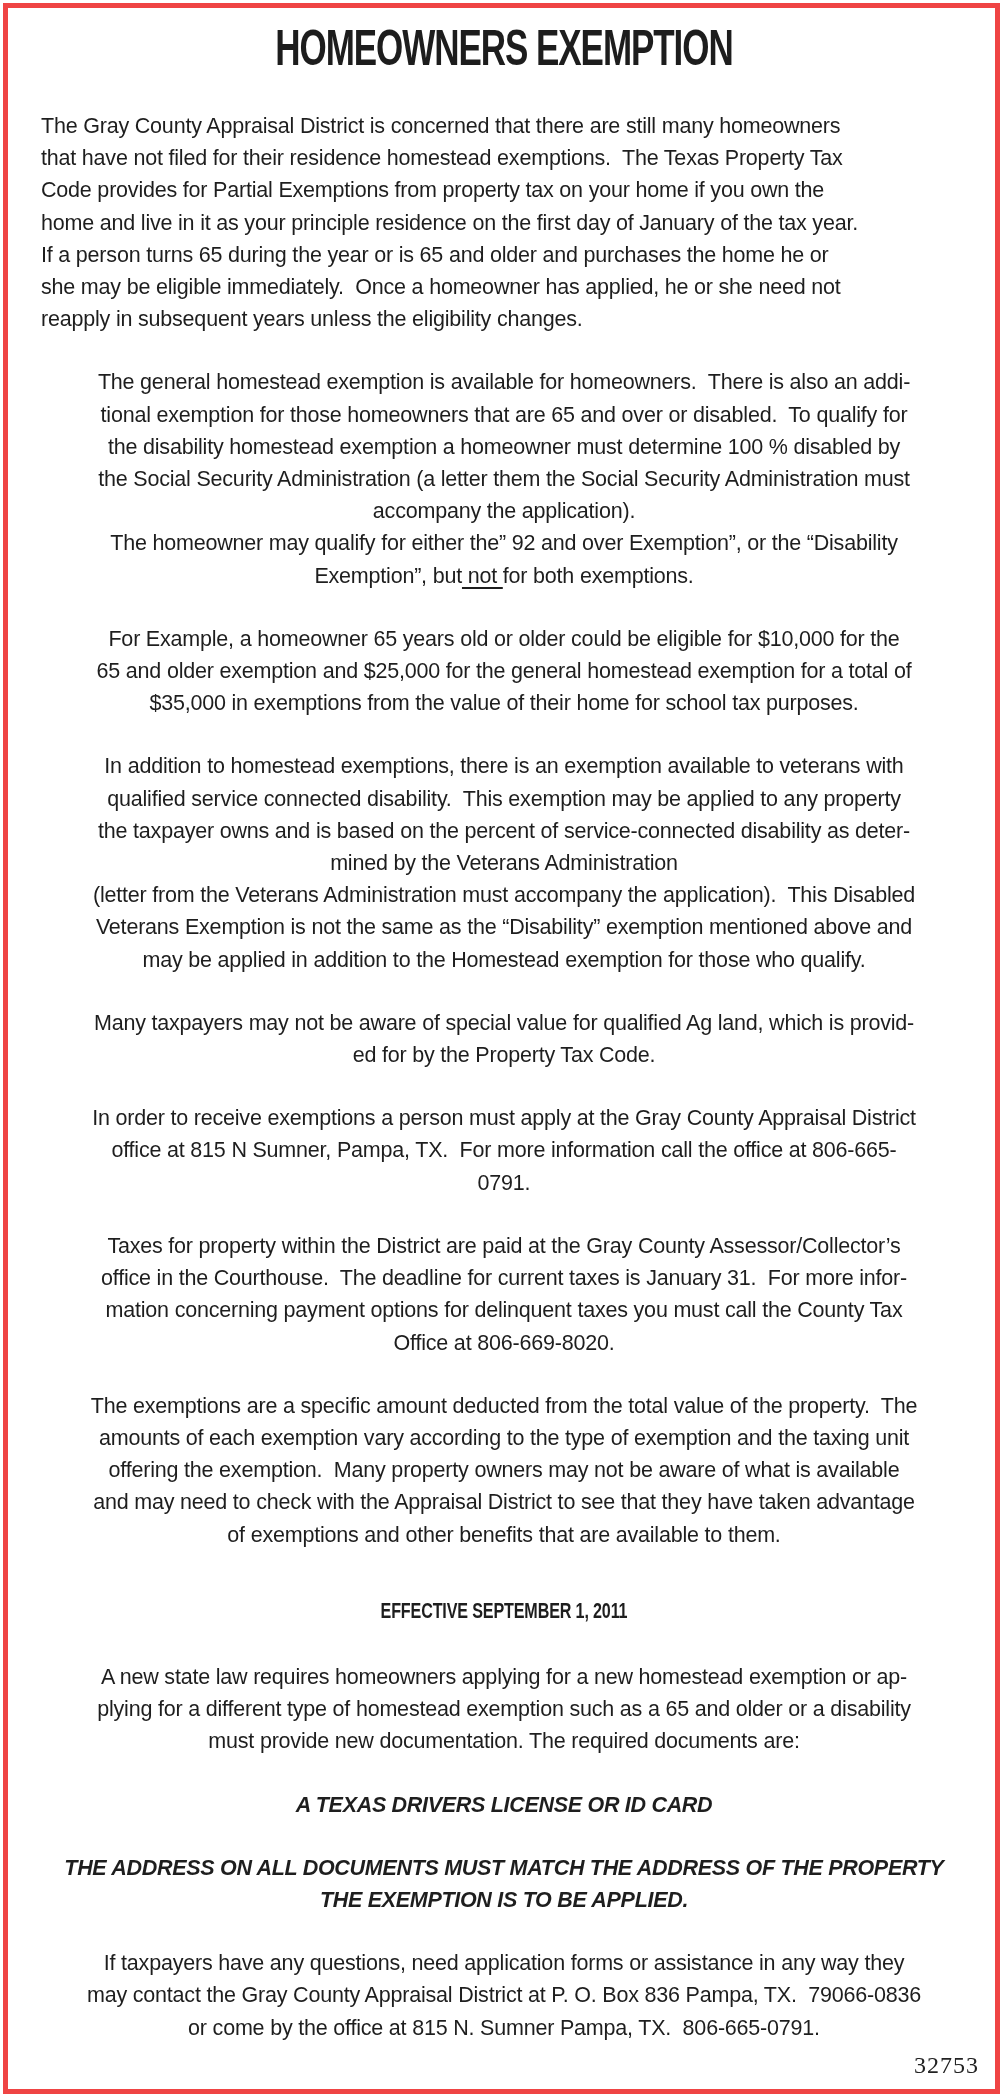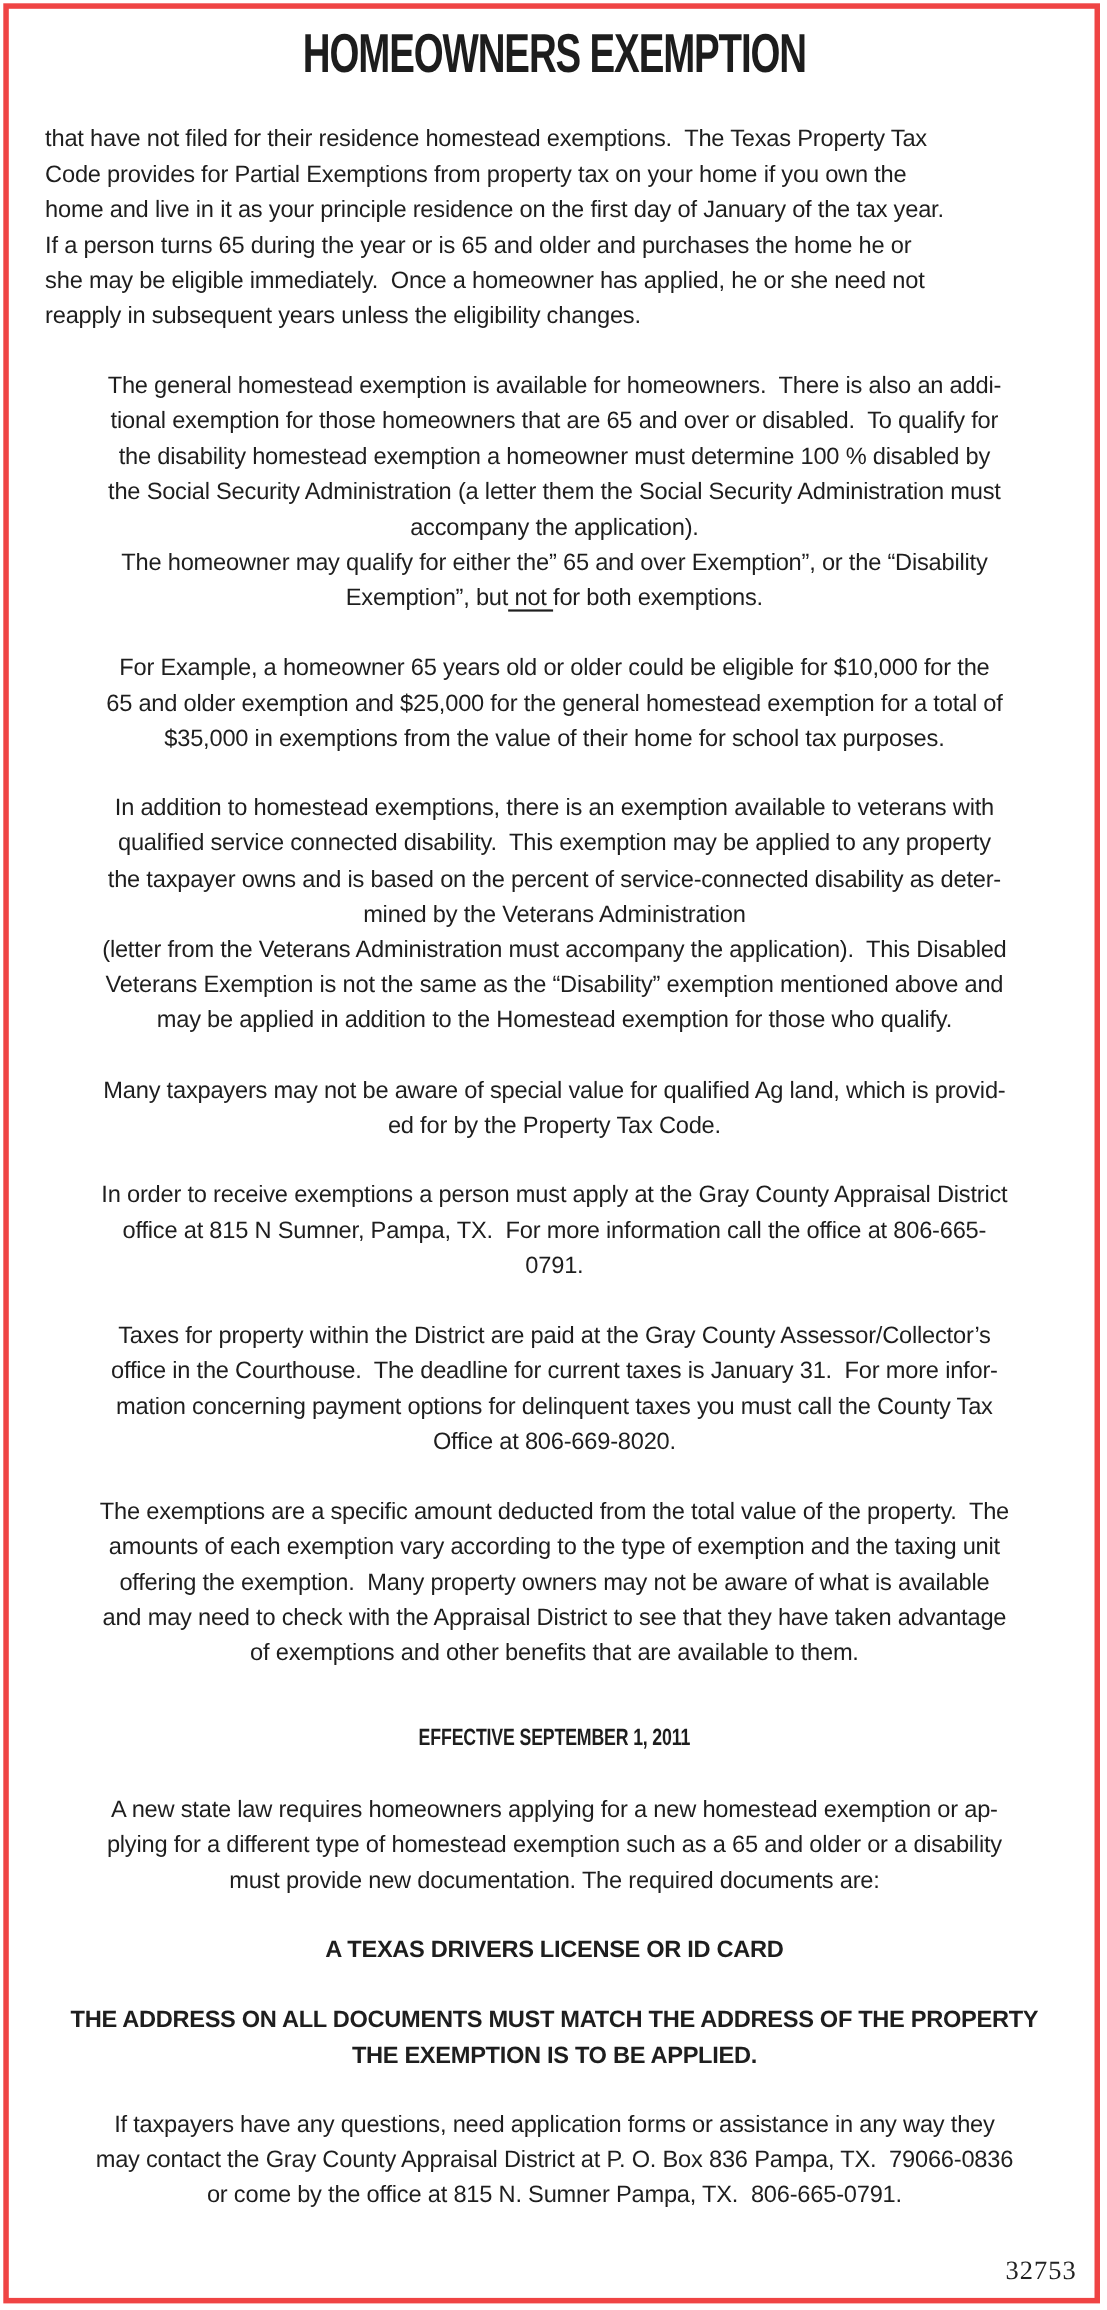--- a/index.html
+++ b/index.html
@@ -50,20 +50,21 @@
   .tline {
     font-size: 21.5px;
     line-height: 32.2px;
     letter-spacing: -0.2px;
     white-space: pre;
     color: #1e1e1e;
   }
   .block.b .tline {
     font-weight: 700;
     letter-spacing: -0.3px;
+    font-style: italic;
   }
   .block.h2 {
     text-align: center;
     font-size: 50px;
     font-weight: 700;
     letter-spacing: -1.5px;
     line-height: 56px;
     transform: scaleX(0.75);
     transform-origin: 50% 50%;
     white-space: pre;
@@ -89,34 +90,35 @@
 </style>
 </head>
 <body>
 
 <div class="page">
   <div class="frame">
     <div class="content">
       <div class="doc-title">HOMEOWNERS EXEMPTION</div>
       <div>
           <div class="block p">
+            <div class="tline">The Gray County Appraisal District is concerned that there are still many homeowners</div>
             <div class="tline">that have not filed for their residence homestead exemptions.  The Texas Property Tax</div>
             <div class="tline">Code provides for Partial Exemptions from property tax on your home if you own the</div>
             <div class="tline">home and live in it as your principle residence on the first day of January of the tax year.</div>
             <div class="tline">If a person turns 65 during the year or is 65 and older and purchases the home he or</div>
             <div class="tline">she may be eligible immediately.  Once a homeowner has applied, he or she need not</div>
             <div class="tline">reapply in subsequent years unless the eligibility changes.</div>
           </div>
           <div class="block p">
             <div class="tline">The general homestead exemption is available for homeowners.  There is also an addi-</div>
             <div class="tline">tional exemption for those homeowners that are 65 and over or disabled.  To qualify for</div>
             <div class="tline">the disability homestead exemption a homeowner must determine 100 % disabled by</div>
             <div class="tline">the Social Security Administration (a letter them the Social Security Administration must</div>
             <div class="tline">accompany the application).</div>
-            <div class="tline">The homeowner may qualify for either the” 65 and over Exemption”, or the “Disability</div>
+            <div class="tline">The homeowner may qualify for either the” 92 and over Exemption”, or the “Disability</div>
             <div class="tline"><span>Exemption”, but</span><u> not </u><span>for both exemptions.</span></div>
           </div>
           <div class="block p">
             <div class="tline">For Example, a homeowner 65 years old or older could be eligible for $10,000 for the</div>
             <div class="tline">65 and older exemption and $25,000 for the general homestead exemption for a total of</div>
             <div class="tline">$35,000 in exemptions from the value of their home for school tax purposes.</div>
           </div>
           <div class="block p">
             <div class="tline">In addition to homestead exemptions, there is an exemption available to veterans with</div>
             <div class="tline">qualified service connected disability.  This exemption may be applied to any property</div>

